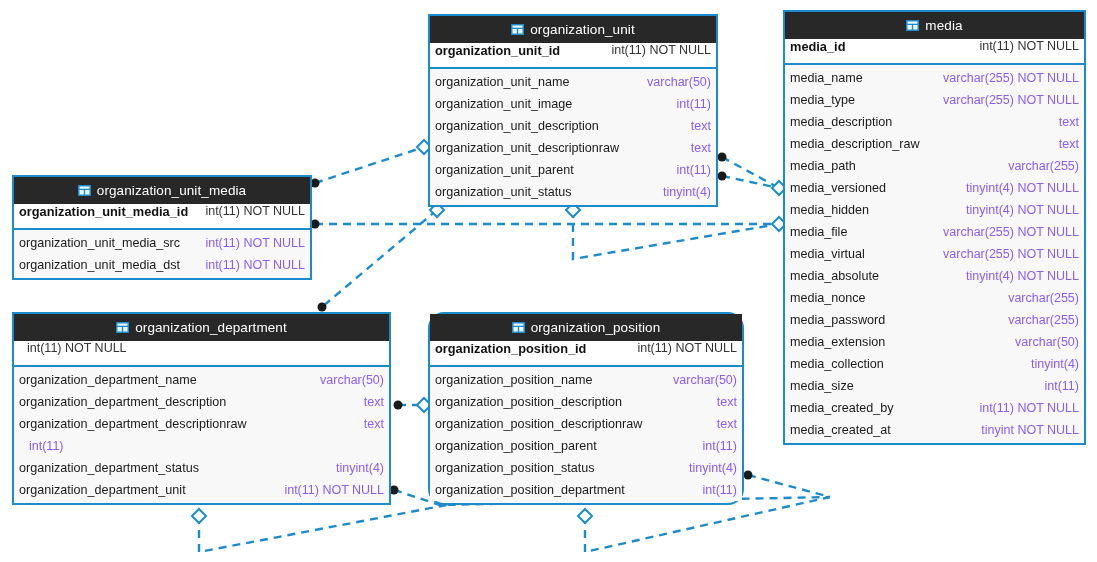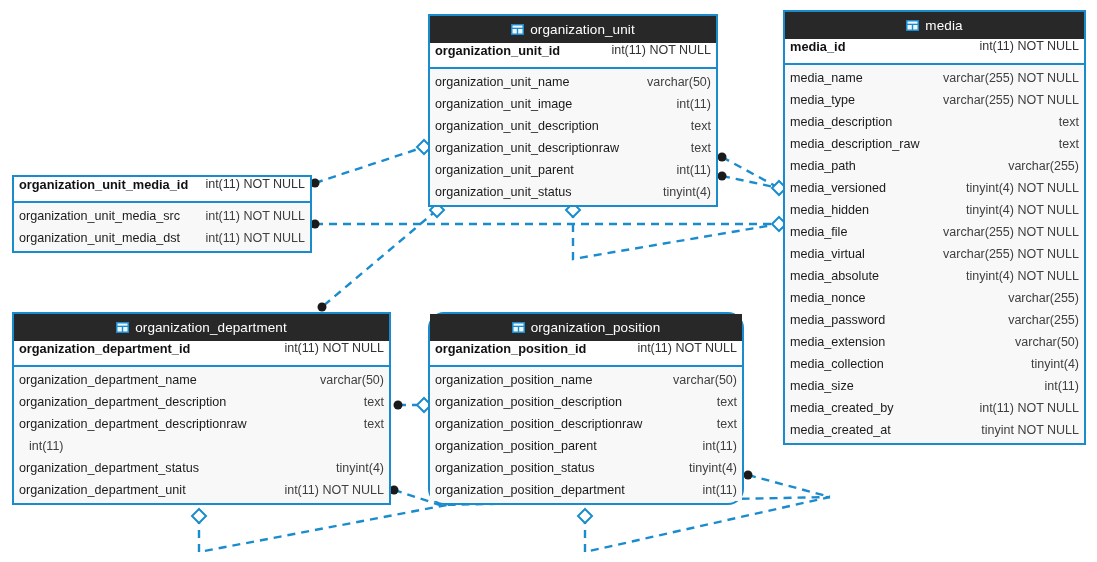--- a/index.html
+++ b/index.html
@@ -106,21 +106,21 @@
     box-sizing: border-box;
     background: #f8f8f8;
   }
   .field-name {
     font-size: 12.6px;
     color: #1a1a1a;
     white-space: nowrap;
   }
   .field-type {
     font-size: 12.5px;
-    color: #404040;
+    color: #8b5cf6;
     white-space: nowrap;
     padding-left: 10px;
   }
 </style>
 </head>
 <body>
 
 <div id="canvas">
 
   <svg id="connectors" viewBox="0 0 1097 562" xmlns="http://www.w3.org/2000/svg">
@@ -296,20 +296,31 @@
             <span class="field-name">media_created_by</span>
             <span class="field-type">int(11) NOT NULL</span>
           </div>
           <div class="field-row">
             <span class="field-name">media_created_at</span>
             <span class="field-type">tinyint NOT NULL</span>
           </div>
         </div>
   </div>
       <div class="entity" style="left: 12px; top: 175px; width: 300px;">
+    <div class="entity-header">
+      <span class="table-icon">
+        <svg width="13" height="11" viewBox="0 0 13 11" xmlns="http://www.w3.org/2000/svg">
+          <rect x="0.5" y="0.5" width="12" height="10" fill="#1a8cce" stroke="#1a8cce" stroke-width="1"></rect>
+          <rect x="1.5" y="1.5" width="10" height="2.2" fill="#ffffff" opacity="0.92"></rect>
+          <rect x="1.5" y="5" width="4.3" height="4.5" fill="#ffffff" opacity="0.92"></rect>
+          <rect x="7.2" y="5" width="4.3" height="4.5" fill="#ffffff" opacity="0.92"></rect>
+        </svg>
+      </span>
+      <span class="entity-title">organization_unit_media</span>
+    </div>
     <div class="pk-row">
       <span class="pk-name">organization_unit_media_id</span>
       <span class="pk-type">int(11) NOT NULL</span>
     </div>
     <div class="fields">
           <div class="field-row">
             <span class="field-name">organization_unit_media_src</span>
             <span class="field-type">int(11) NOT NULL</span>
           </div>
           <div class="field-row">
@@ -324,21 +335,20 @@
         <svg width="13" height="11" viewBox="0 0 13 11" xmlns="http://www.w3.org/2000/svg">
           <rect x="0.5" y="0.5" width="12" height="10" fill="#1a8cce" stroke="#1a8cce" stroke-width="1"></rect>
           <rect x="1.5" y="1.5" width="10" height="2.2" fill="#ffffff" opacity="0.92"></rect>
           <rect x="1.5" y="5" width="4.3" height="4.5" fill="#ffffff" opacity="0.92"></rect>
           <rect x="7.2" y="5" width="4.3" height="4.5" fill="#ffffff" opacity="0.92"></rect>
         </svg>
       </span>
       <span class="entity-title">organization_department</span>
     </div>
     <div class="pk-row">
-      <span class="pk-name">organization_department_id</span>
       <span class="pk-type">int(11) NOT NULL</span>
     </div>
     <div class="fields">
           <div class="field-row">
             <span class="field-name">organization_department_name</span>
             <span class="field-type">varchar(50)</span>
           </div>
           <div class="field-row">
             <span class="field-name">organization_department_description</span>
             <span class="field-type">text</span>

